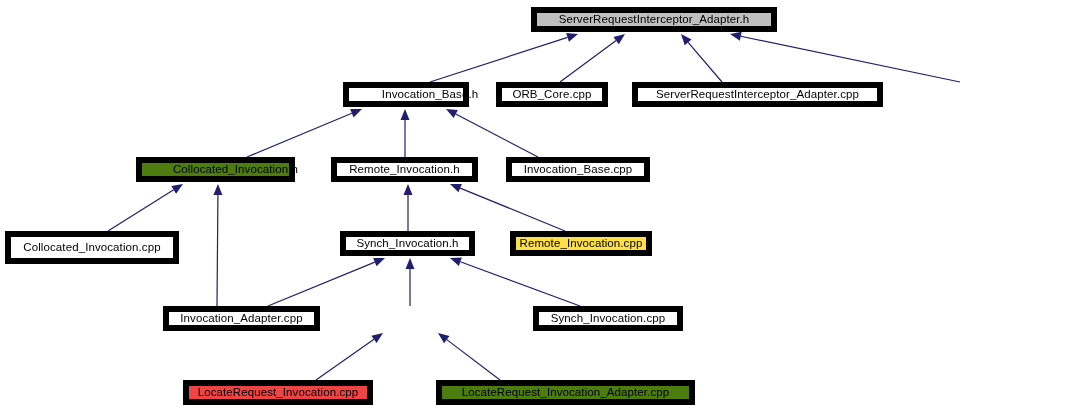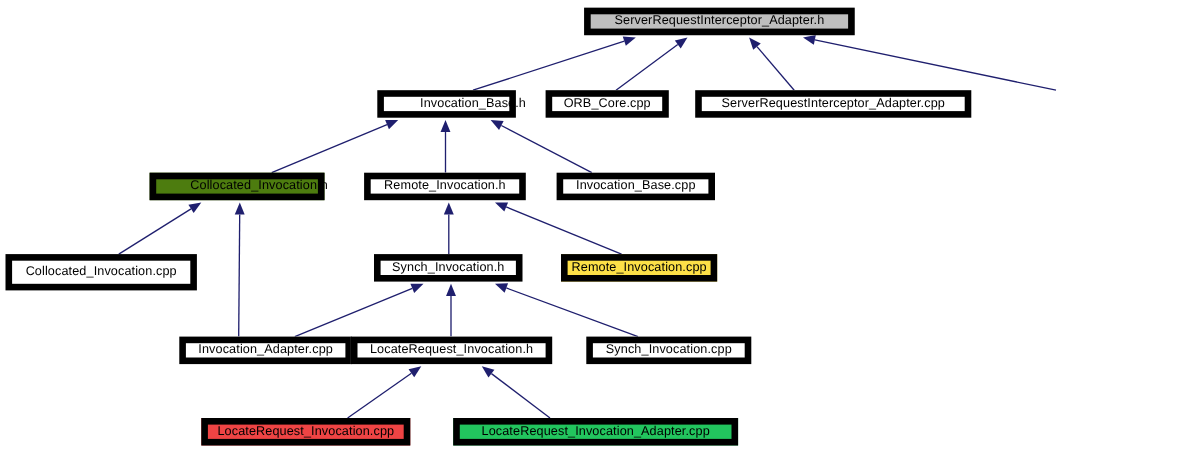--- a/index.html
+++ b/index.html
@@ -137,25 +137,22 @@
     </div>
     <div class="node" style="left: 340px; top: 231px; width: 135px; height: 25px; background: rgb(255, 255, 255); border-color: rgb(0, 0, 0);">
       <span class="node-label">Synch_Invocation.h</span>
     </div>
     <div class="node" style="left: 510px; top: 231px; width: 142px; height: 25px; background: #fde047; border-color: rgb(0, 0, 0);">
       <span class="node-label">Remote_Invocation.cpp</span>
     </div>
     <div class="node" style="left: 134px; top: 306px; width: 157px; height: 25px; background: rgb(255, 255, 255); border-color: rgb(0, 0, 0); margin-left: 29px;">
       <span class="node-label">Invocation_Adapter.cpp</span>
     </div>
-    <div class="node" style="left: 319px; top: 306px; width: 183px; height: 25px; background: rgb(255, 255, 255); border-color: rgb(0, 0, 0);">
-      <span class="node-label">LocateRequest_Invocation.h</span>
-    </div>
     <div class="node" style="left: 533px; top: 306px; width: 150px; height: 25px; background: rgb(255, 255, 255); border-color: rgb(0, 0, 0);">
       <span class="node-label">Synch_Invocation.cpp</span>
     </div>
     <div class="node" style="left: 183px; top: 380px; width: 190px; height: 25px; background: #ef4444; border-color: rgb(0, 0, 0);">
       <span class="node-label">LocateRequest_Invocation.cpp</span>
     </div>
-    <div class="node" style="left: 412px; top: 380px; width: 259px; height: 25px; background: #22c55e; border-color: rgb(0, 0, 0);">
+    <div class="node" style="left: 436px; top: 380px; width: 259px; height: 25px; background: #4d7c0f; border-color: rgb(0, 0, 0);">
       <span class="node-label">LocateRequest_Invocation_Adapter.cpp</span>
     </div>
   </div>
 
 </body></html>

